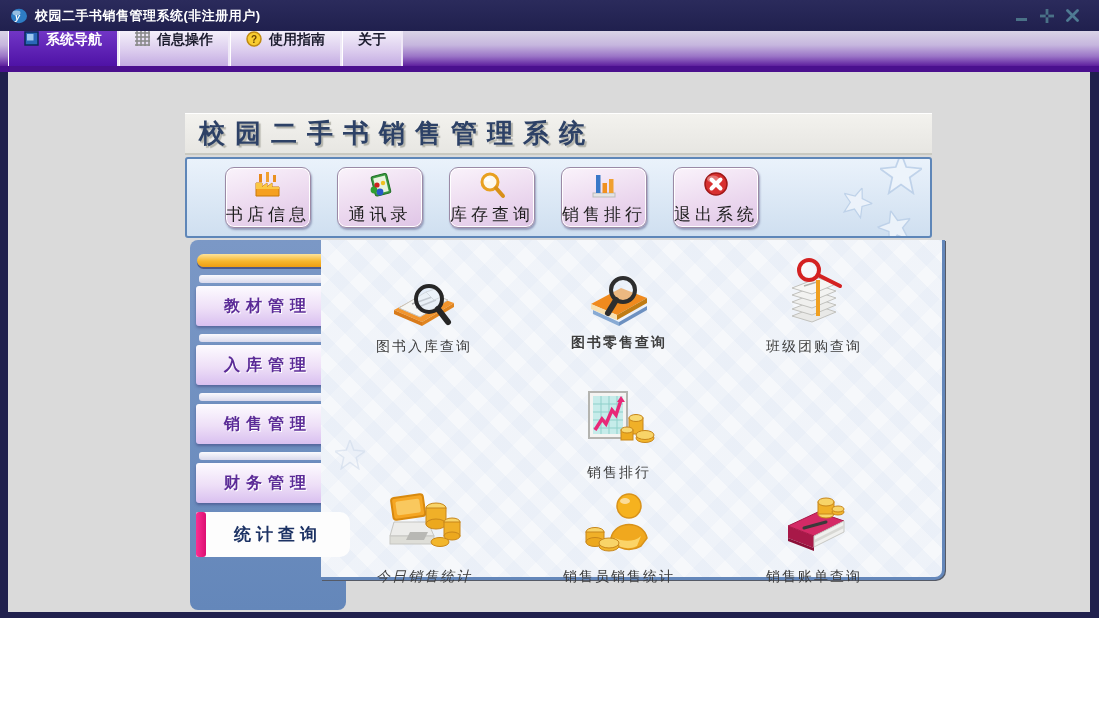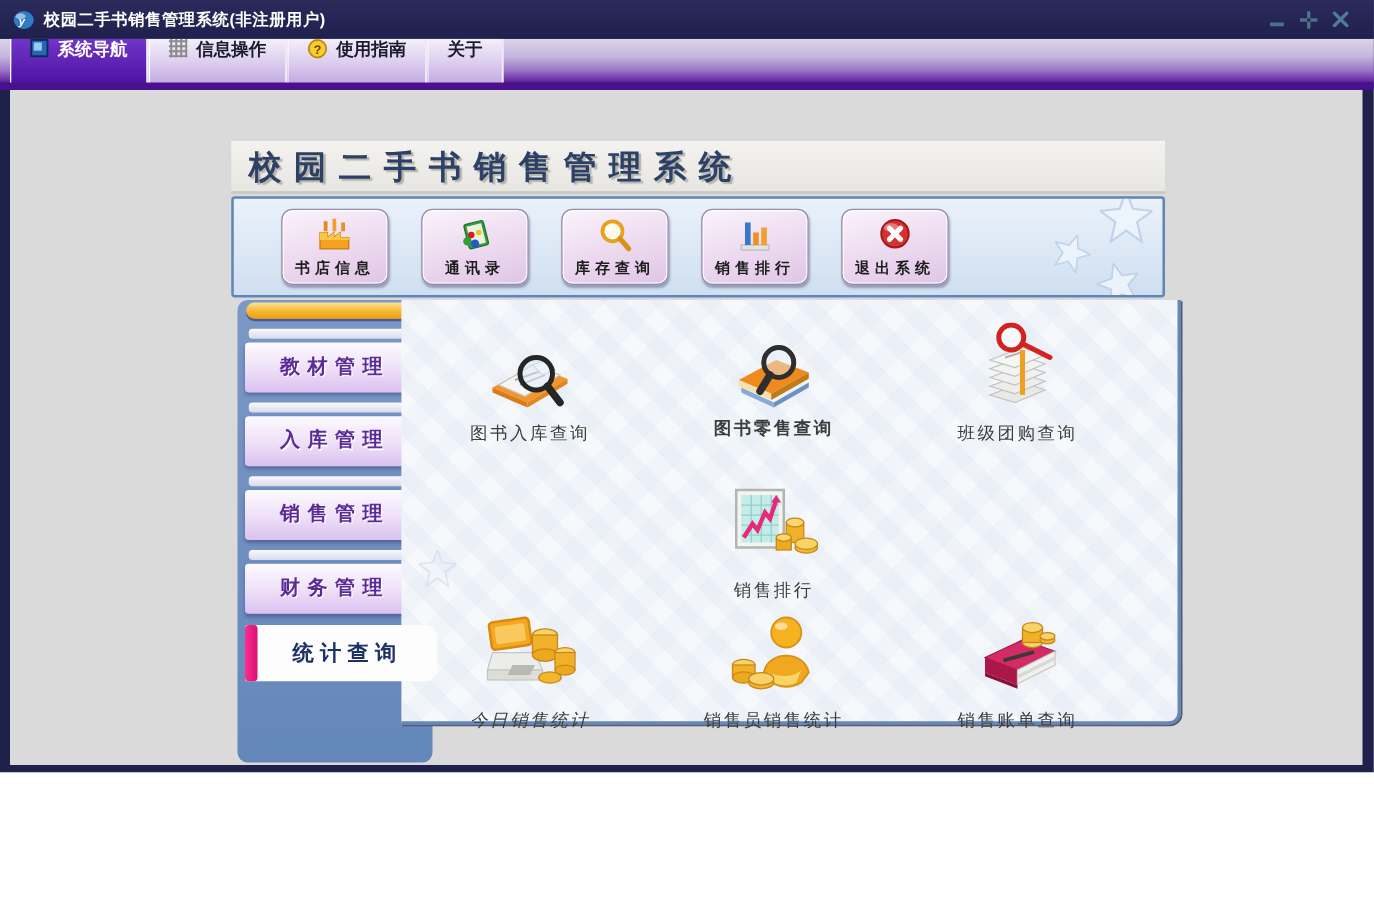--- a/index.html
+++ b/index.html
@@ -35,28 +35,28 @@
                  text-shadow:2px 2px 1px #b3b3ab; white-space:nowrap; }
 
   
   .toolbar { position:absolute; left:177px; top:85px; width:747px; height:81px;
              background:linear-gradient(180deg,#eaf2fb,#cfdff0); border:2px solid #5e86b8; border-radius:3px;
              display:flex; align-items:center; padding-left:38px; gap:26px; overflow:hidden; }
   .tool-btn { width:86px; height:61px; flex:none; border-radius:9px; border:1px solid #9b8aa6;
               background:linear-gradient(165deg,#faf3fb 0%,#ecd9ef 55%,#dfc5e6 100%);
               box-shadow:1px 2px 2px rgba(70,70,120,0.45), inset 0 0 0 1px #ffffff;
               display:flex; flex-direction:column; align-items:center; justify-content:center; gap:2px; cursor:pointer; }
-  .tool-label { font-size:12px; font-weight:bold; color:#1d1d1d; letter-spacing:4px; white-space:nowrap;text-align:right; }
+  .tool-label { font-size:17px; font-weight:normal; color:#1d1d1d; letter-spacing:4px; white-space:nowrap;text-align:right; }
   .tool-icon { height:32px; display:flex; align-items:center; }
   .star { position:absolute; opacity:0.9; }
 
   
   .side-panel { position:absolute; left:182px; top:168px; width:156px; height:370px;
                 background:linear-gradient(180deg,#7b98c6,#6487ba); border-radius:8px;
-                padding:0 6px; }
+                padding:12px 6px; }
   .side-orange-bar { height:13px; border-radius:7px; margin:2px 1px 0 1px;
                      background:linear-gradient(180deg,#fde39a 0%,#f7b72e 55%,#ee9d12 100%);
                      box-shadow:0 2px 0 rgba(40,40,90,0.55); }
   .side-sep { height:8px; margin:8px 3px 3px 3px; border-radius:3px;
               background:linear-gradient(180deg,#fafafe,#d9d9ec); }
   .side-btn { height:40px; line-height:40px; text-align:center; border-radius:3px; cursor:pointer;
               background:linear-gradient(180deg,#fdfbff 0%,#eedff7 55%,#d9c0f0 100%);
               box-shadow:0 2px 3px rgba(50,50,110,0.45);
               color:#5b2b97; font-size:16px; font-weight:bold; letter-spacing:6px; text-shadow:1px 1px 0 #ffffff;
               white-space:nowrap; }

